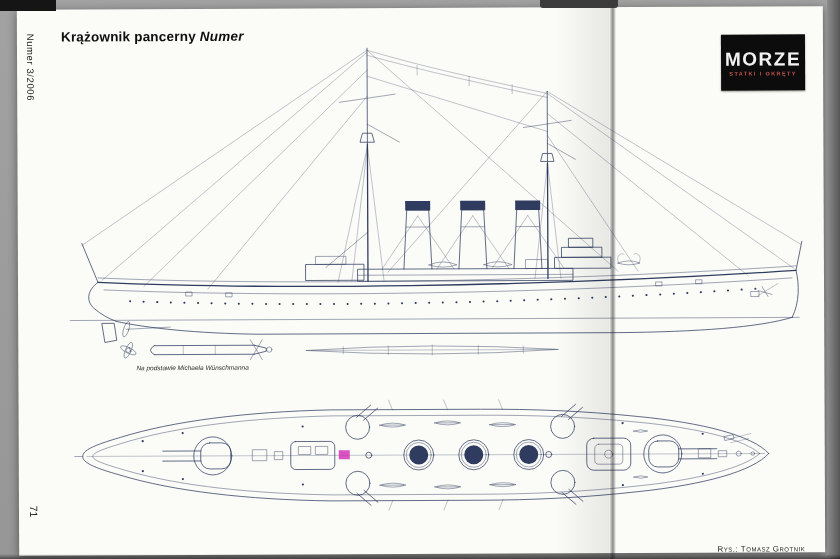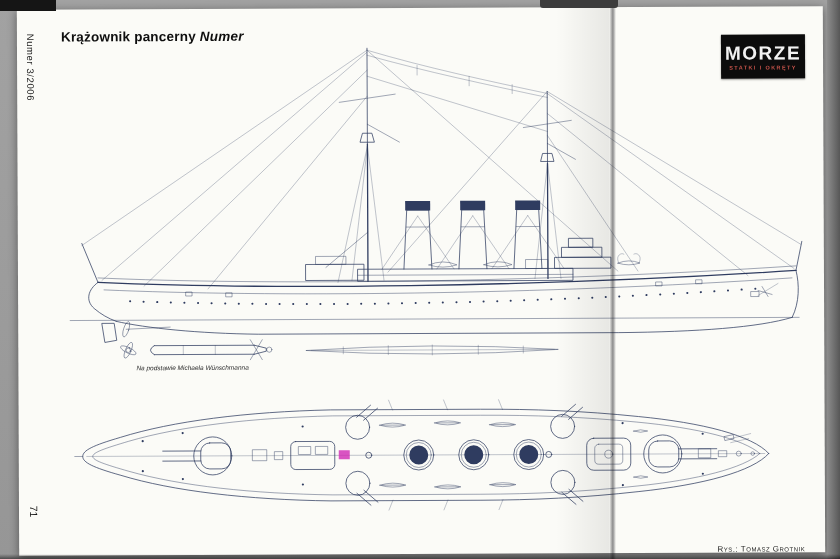--- a/index.html
+++ b/index.html
@@ -22,21 +22,21 @@
   .spine-num{
     position:absolute;left:9px;top:496px;writing-mode:vertical-rl;
     font-size:10.5px;color:#111;
   }
   .title{
     position:absolute;left:44px;top:20px;font-size:13.5px;font-weight:bold;
     color:#0e0e0e;letter-spacing:.2px;white-space:nowrap;
   }
   .title .name{font-style:italic;margin-left:4px;}
   .logo{
-    position:absolute;left:704px;top:28px;width:84px;height:44px;
+    position:absolute;left:704px;top:28px;width:84px;height:56px;
     background:var(--logo-bg,#0c0c0c);
     display:flex;flex-direction:column;align-items:center;justify-content:center;gap:2px;
     box-shadow:0 1px 2px rgba(0,0,0,.4);
   }
   .logo-title{color:#f2f2f2;font-weight:bold;font-size:19px;letter-spacing:1.5px;line-height:1;}
   .logo-sub{color:var(--logo-subtitle,#c5534a);font-size:5.5px;font-weight:bold;letter-spacing:1.4px;white-space:nowrap;}
   .caption-source{position:absolute;left:118px;top:355px;font-size:6.5px;font-style:italic;color:#2a2a2a;}
   .credit{
     position:absolute;right:20px;top:538px;font-size:8px;color:#1f1f1f;
     font-variant:small-caps;letter-spacing:.5px;

